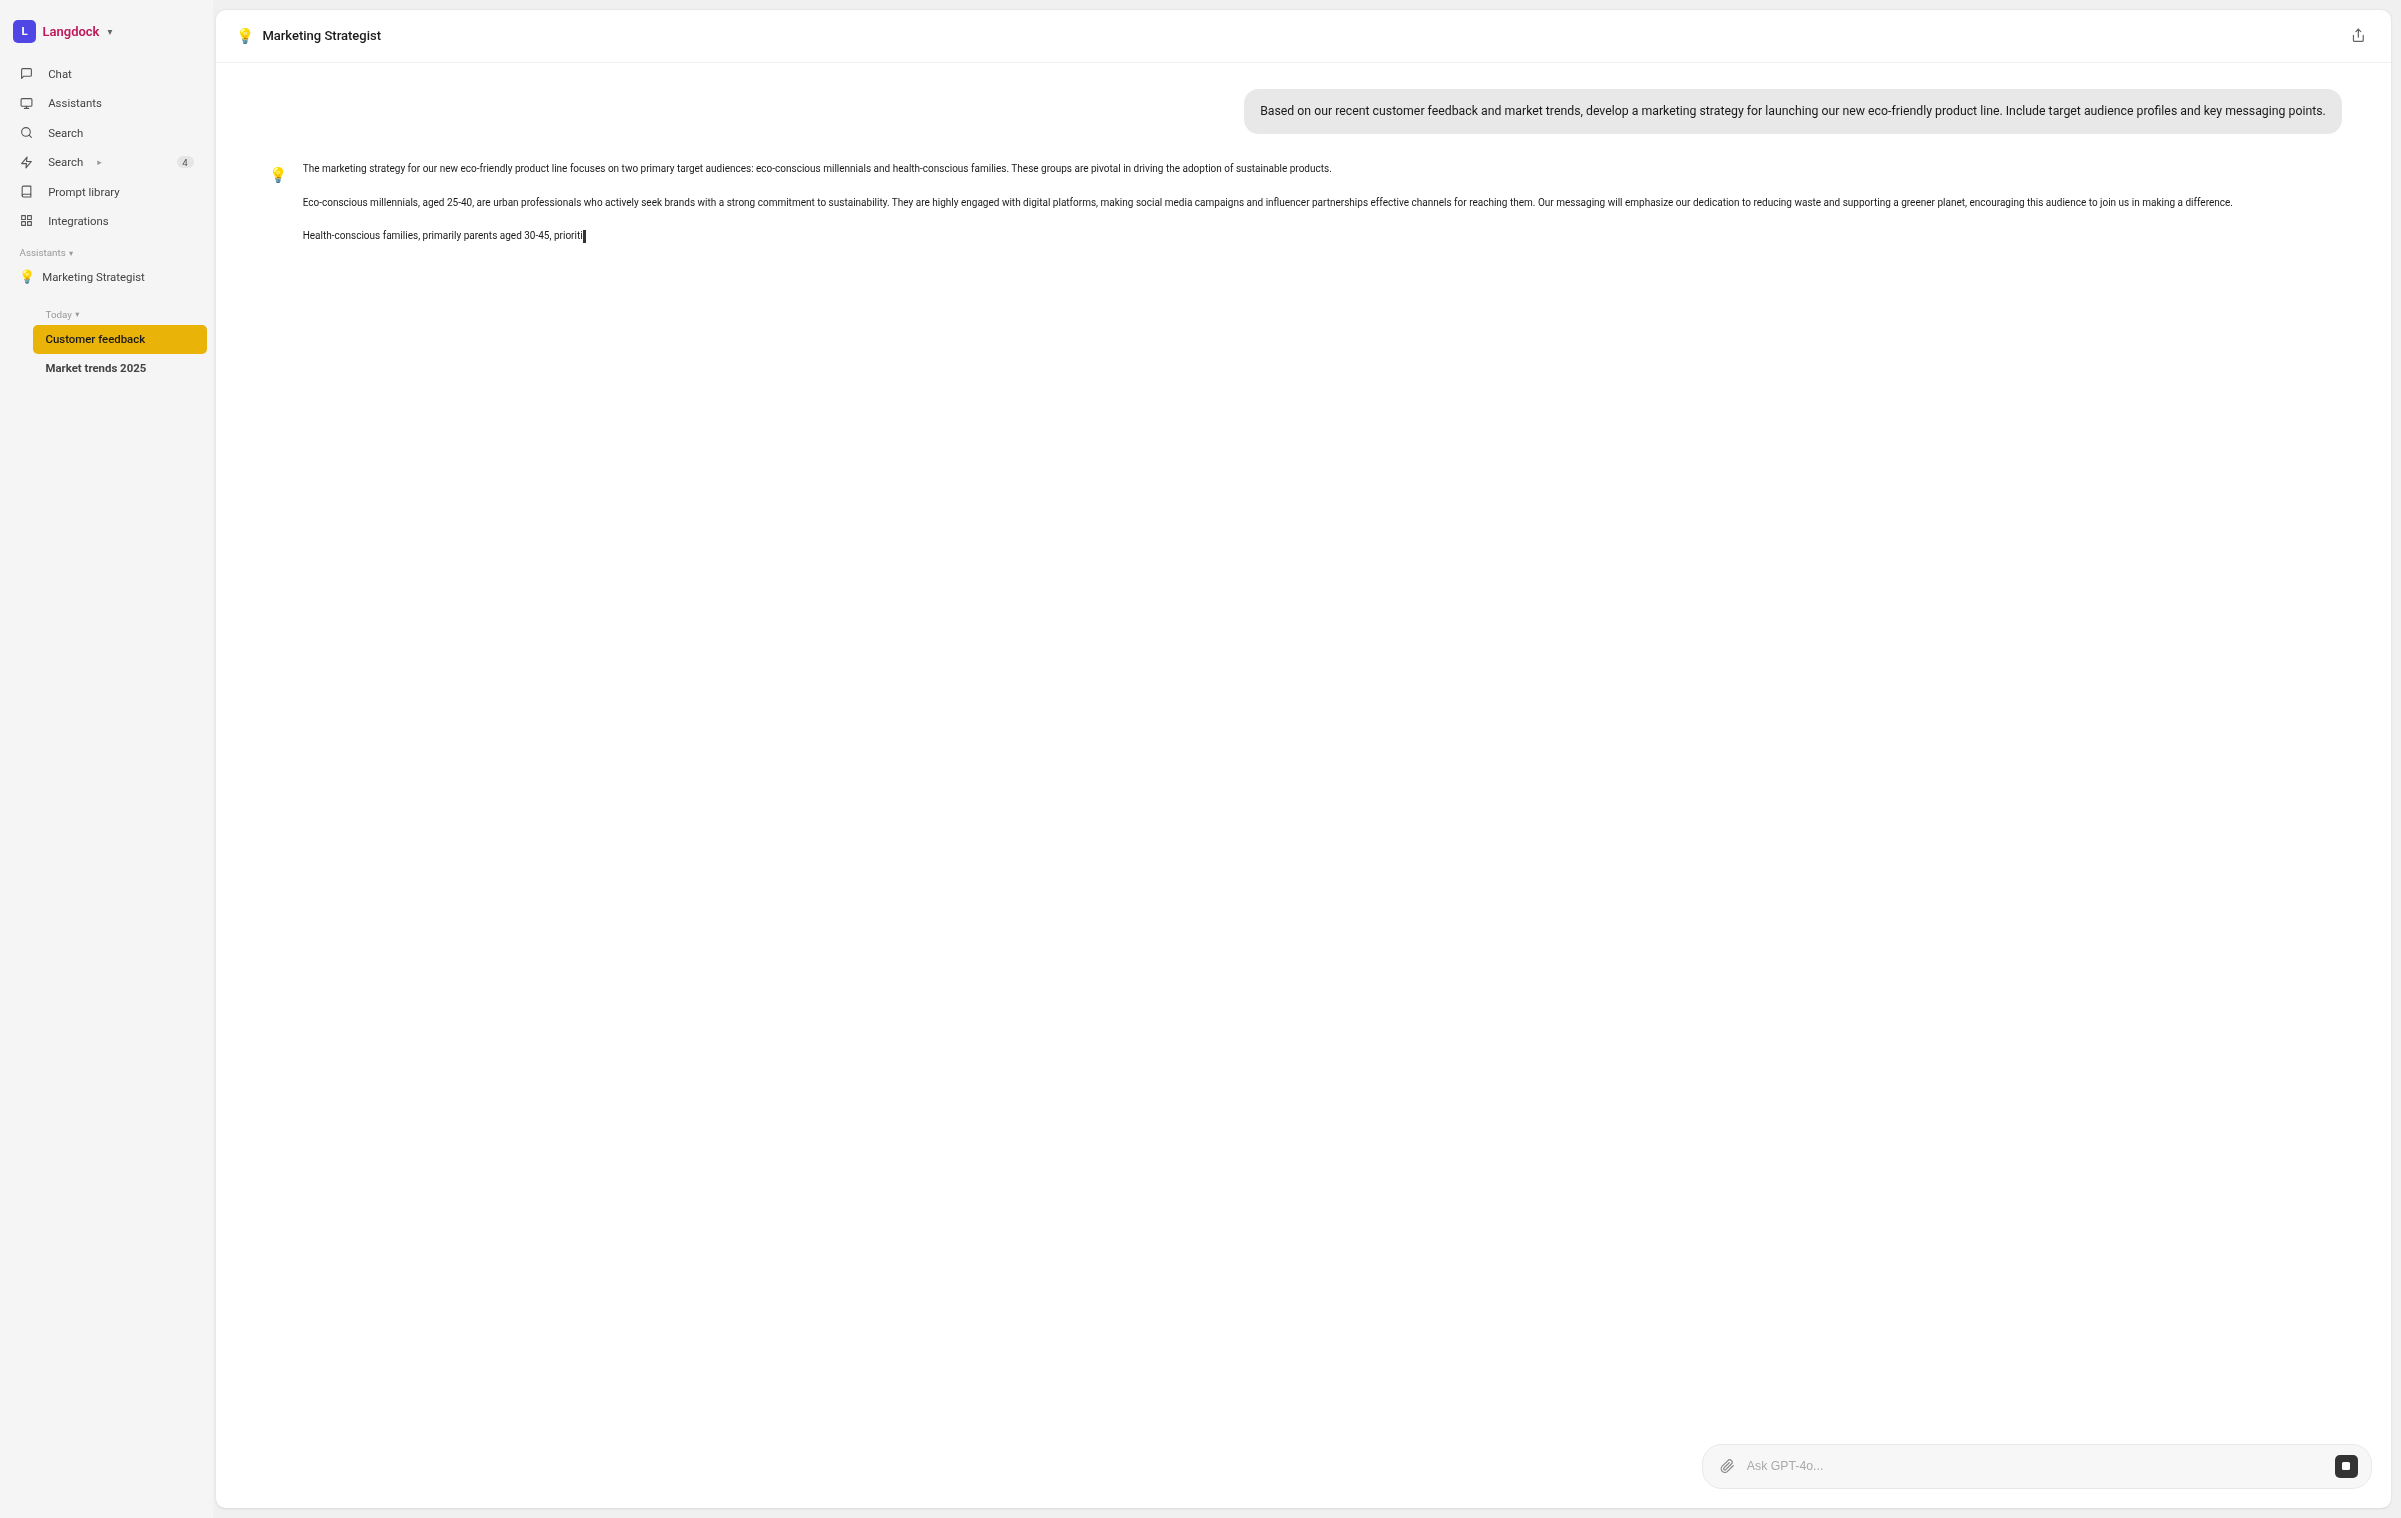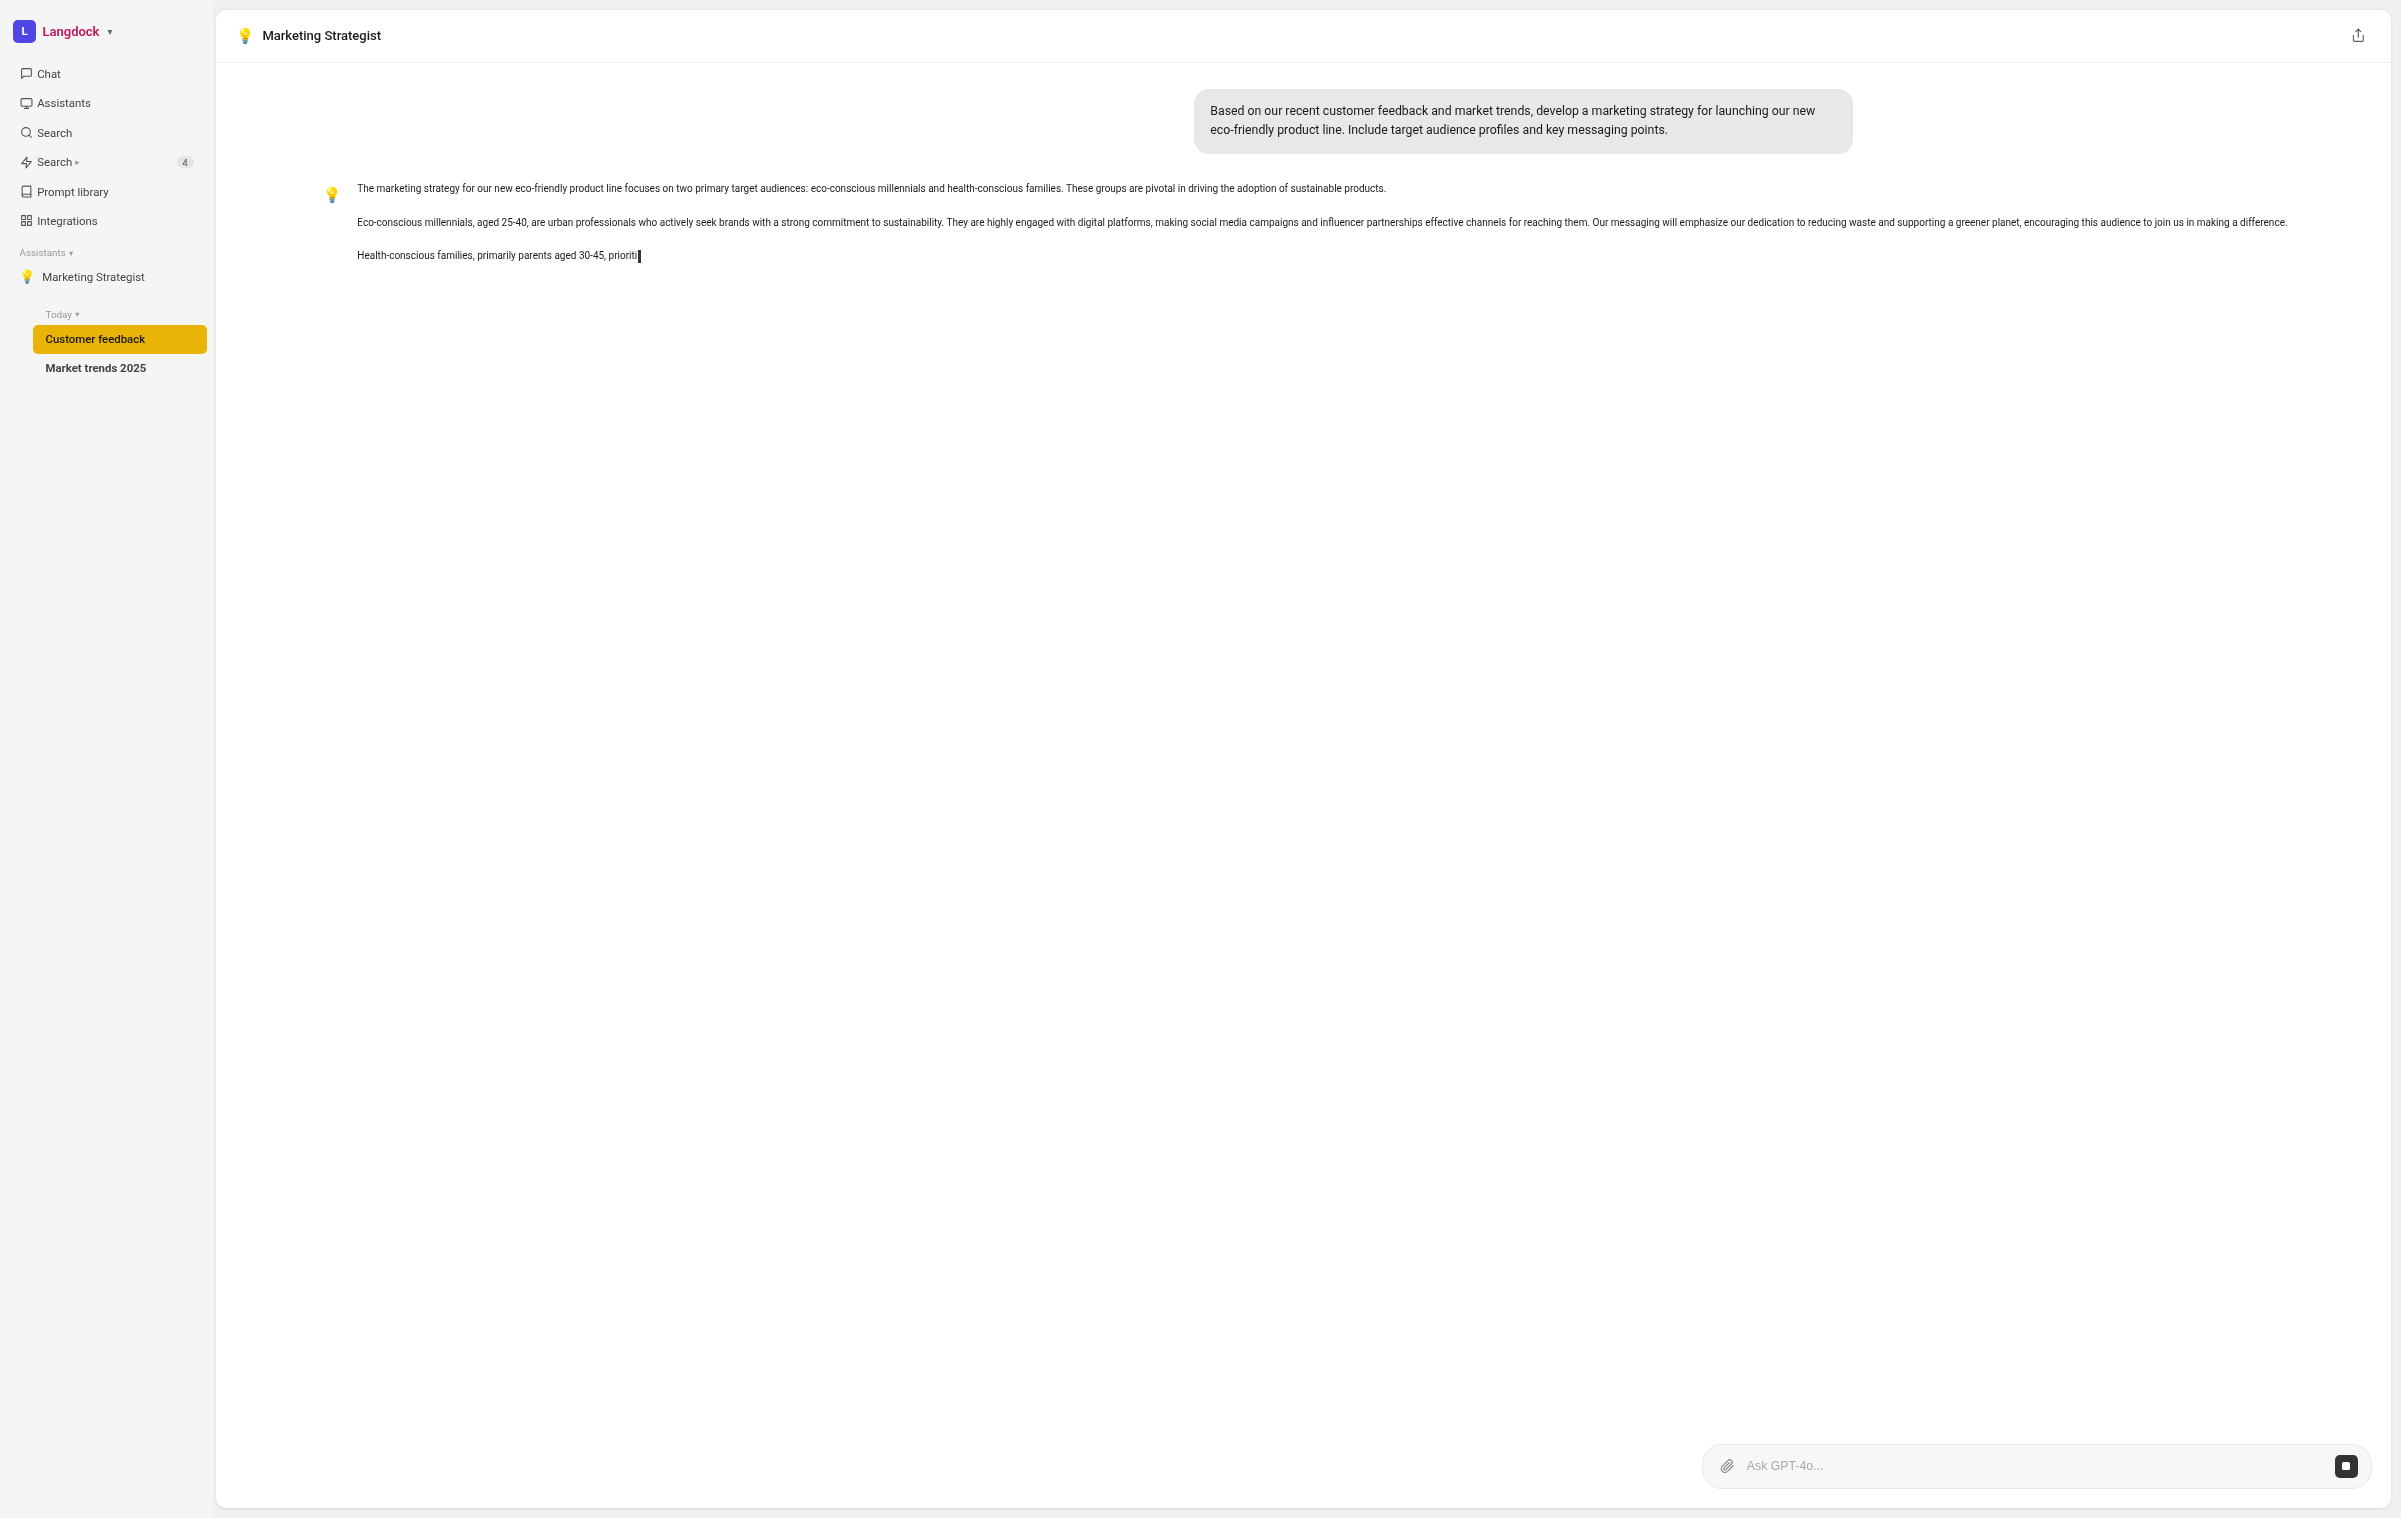--- a/index.html
+++ b/index.html
@@ -52,21 +52,21 @@
 
     .logo-chevron {
       font-size: 9.8px;
       color: #666;
       margin-left: 1.6px;
     }
 
     .nav-item {
       display: flex;
       align-items: center;
-      gap: 3px;
+      gap: 14px;
       padding: 7.4px 13px;
       cursor: pointer;
       color: #444;
       font-size: 11.4px;
       border-radius: 4.9px;
       margin: 0 6.5px;
       position: relative;
     }
 
     .nav-item .nav-icon {
@@ -194,21 +194,20 @@
     }
 
     
     .messages-area {
       flex: 1;
       overflow-y: auto;
       padding: 26px 49px;
       display: flex;
       flex-direction: column;
       gap: 26px;
-      align-items: center;
     }
 
     .user-message {
       display: flex;
       justify-content: flex-end;
     }
 
     .user-bubble {
       background: #e8e8e8;
       border-radius: 14.7px;

